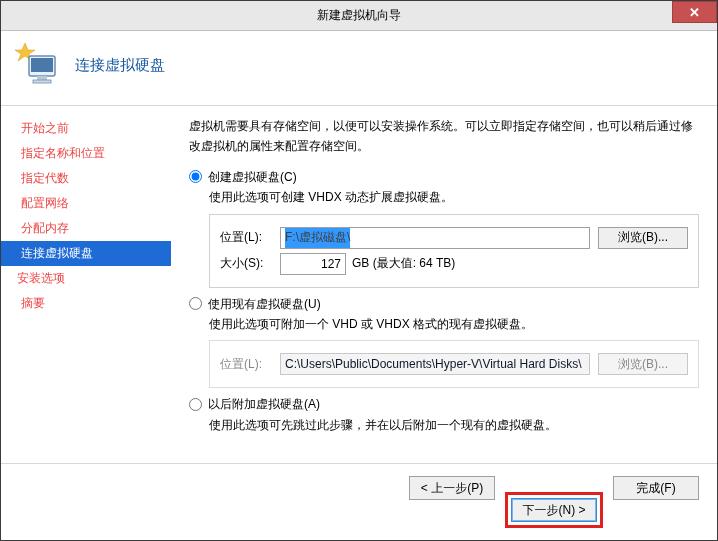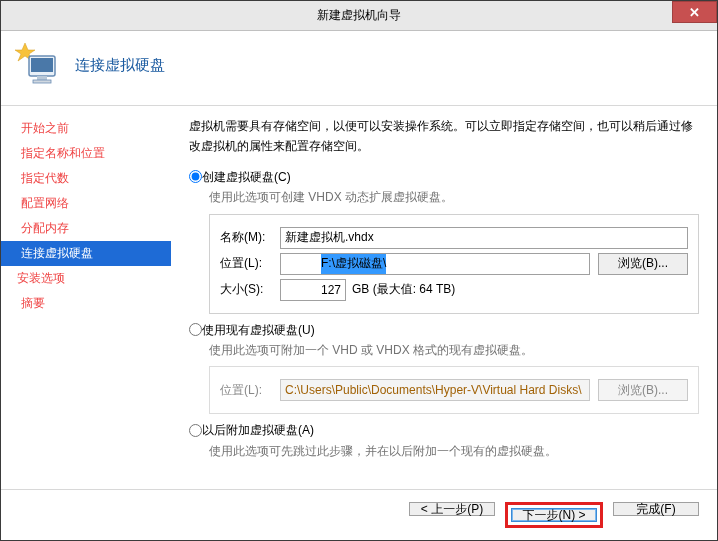--- a/index.html
+++ b/index.html
@@ -12,39 +12,39 @@
   .header-icon { width:48px; height:48px; margin-right:12px; position:relative; }
   .header-title { font-size:15px; color:#1a5aa0; }
   .body { flex:1; display:flex; overflow:hidden; }
   .sidebar { width:170px; padding:10px 0 0 0; }
   .sidebar-item { padding:4px 0 4px 20px; color:#ef4444; cursor:default; }
   .sidebar-item.selected { background:#1e6bd6; color:#fff; }
   .sidebar-sub { padding-left:16px; }
   .content { flex:1; padding:10px 18px 0 18px; line-height:1.7; }
   .desc { margin-bottom:10px; }
   .option-block { margin-top:6px; }
-  .radio-row { display:flex; align-items:center; }
+  .radio-row { display:flex; align-items:center; gap:6px; }
   .radio-row input[type=radio] { margin:0; }
-  .option-desc { padding-left:20px; color:#737373; }
+  .option-desc { padding-left:20px; color:#000000; }
   .form-group { margin:6px 0 6px 20px; border:1px solid #d0d0d0; padding:8px 10px; }
   .form-group.disabled { color:#888; border-color:#dcdcdc; }
   .form-row { display:flex; align-items:center; margin:4px 0; }
   .form-label { width:60px; text-align:left; }
   .text-input { height:22px; border:1px solid #a0a0a0; padding:0 4px; font-family:inherit; font-size:12px; }
   .text-input.wide { flex:1; }
   .text-input.num { width:66px; text-align:right; padding-right:4px; }
   .unit { margin-left:6px; }
   .browse-btn { width:90px; height:22px; margin-left:8px; border:1px solid #a0a0a0; background:#efefef; font-size:12px; cursor:default; display:flex; align-items:center; justify-content:center; }
   .browse-btn.disabled { color:#888; border-color:#c8c8c8; background:#f4f4f4; }
   .footer { border-top:1px solid #d8d8d8; padding:12px 18px; display:flex; justify-content:flex-end; gap:10px; }
-  .wiz-btn { width:86px; height:14px; border:1px solid #a0a0a0; background:#efefef; font-size:12px; display:flex; align-items:center; justify-content:center; cursor:default; }
-  .highlight-box { border:3px solid #e12020; padding:3px; }
+  .wiz-btn { width:86px; height:24px; border:1px solid #a0a0a0; background:#efefef; font-size:12px; display:flex; align-items:center; justify-content:center; cursor:default; }
+  .highlight-box { border:3px solid #e12020; padding:3px;margin-top:16px; }
   .input-display { height:22px; border:1px solid #a0a0a0; padding:1px 4px; background:#fff; overflow:hidden; white-space:nowrap; display:flex; align-items:center; }
-  .input-display.disabled { background:#f4f4f4; color:#a16207; border-color:#c8c8c8;text-align:center; }
-  .sel-hl { background:#3399ff; color:#000000;margin-left:36px; }
+  .input-display.disabled { background:#f4f4f4; color:#0f172a; border-color:#c8c8c8;text-align:center; }
+  .sel-hl { background:#3399ff; color:#404040; }
 </style>
 </head>
 <body>
 
 <div class="window">
 
   <div class="titlebar">
     <div class="title">新建虚拟机向导</div>
     <div class="close-btn">
       <span>✕</span>
@@ -79,24 +79,20 @@
     <div class="content">
       <div class="desc">虚拟机需要具有存储空间，以便可以安装操作系统。可以立即指定存储空间，也可以稍后通过修改虚拟机的属性来配置存储空间。</div>
 
       <div class="option-block">
         <label class="radio-row">
           <input type="radio" name="vhd-opt" checked="" style="">
           <span>创建虚拟硬盘(C)</span>
         </label>
         <div class="option-desc">使用此选项可创建 VHDX 动态扩展虚拟硬盘。</div>
         <div class="form-group">
-          <div class="form-row">
-            <div class="form-label">名称(M):</div>
-            <input class="text-input wide" value="新建虚拟机.vhdx" style="">
-          </div>
           <div class="form-row">
             <div class="form-label">位置(L):</div>
             <div class="input-display" style="flex:1">
                 <span class="sel-hl">F:\虚拟磁盘\</span>
               </div>
             <div class="browse-btn">浏览(B)...</div>
           </div>
           <div class="form-row">
             <div class="form-label">大小(S):</div>
             <input class="text-input num" value="127" style="">

